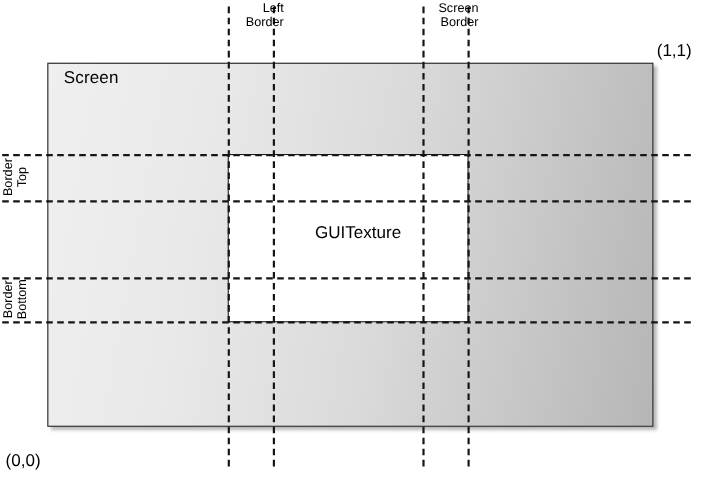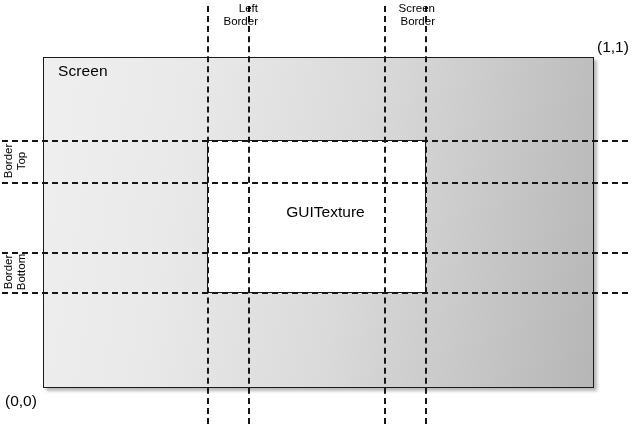--- a/index.html
+++ b/index.html
@@ -147,15 +147,15 @@
   </div>
 
   <div class="side-label" style="left:2px; top:292px; width:40px;">
     <span>Border</span>
   </div>
   <div class="side-label" style="left:15px; top:292px; width:40px;">
     <span>Bottom</span>
   </div>
 
   <div class="corner-label" style="left:597px; top:38px;">(1,1)</div>
-  <div class="corner-label" style="left:5px; top:392px;">(0,0)</div>
+  <div class="corner-label" style="left:5px; top:411px;">(0,0)</div>
 
 </div>
 
 </body></html>

